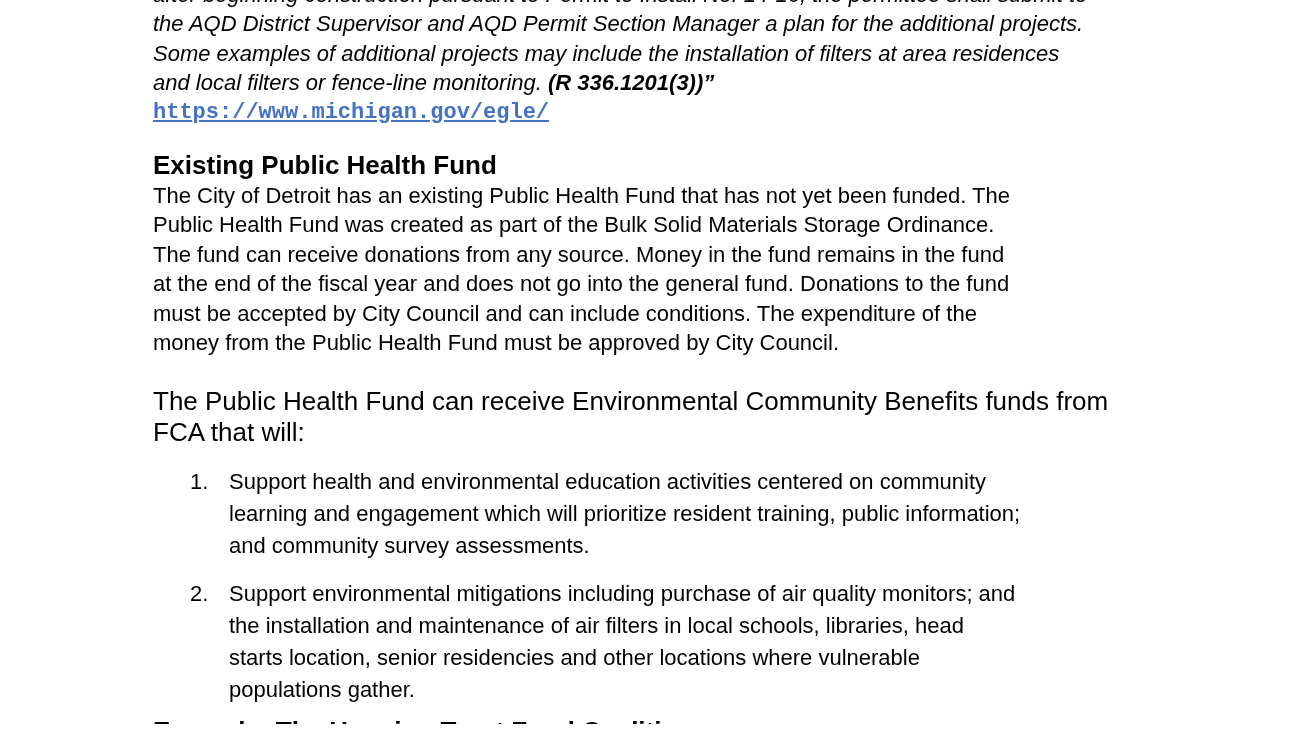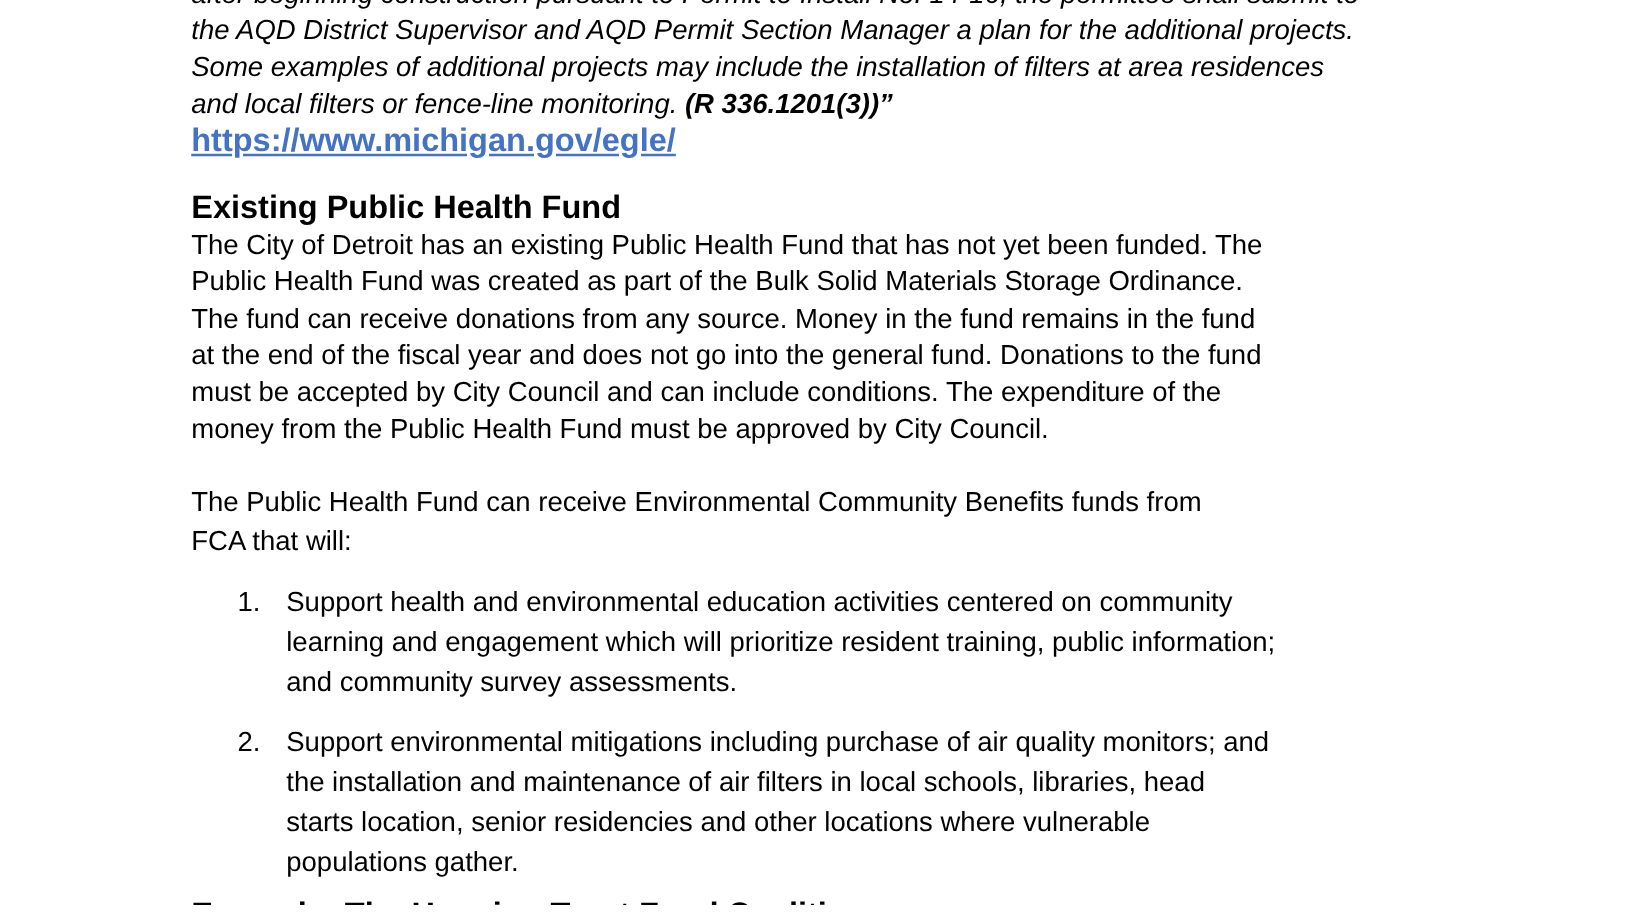--- a/index.html
+++ b/index.html
@@ -28,43 +28,44 @@
     font-style: italic;
     font-size: 22px;
     line-height: 29.4px;
   }
   .quote-para .citation {
     font-weight: 700;
     margin-top: 27px;
   }
   .link-line {
     margin: 0;
-    font-size: 26px;
+    font-size: 22px;
     line-height: 29.4px;
+    font-family: Liberation Mono, monospace;
   }
   .doc-link {
     color: #4472c4;
     font-weight: 700;
     text-decoration: underline;
     cursor: pointer;
   }
   .section-heading {
     margin: 23px 0 0 0;
     font-size: 26px;
     line-height: 31px;
     font-weight: 700;
   }
   .fund-desc {
     margin: 0;
     font-size: 22px;
     line-height: 29.4px;
   }
   .intro-para {
     margin: 29px 0 0 0;
-    font-size: 22px;
+    font-size: 26px;
     line-height: 31px;
   }
   .benefits-list {
     margin-top: 18px;
   }
   .list-item {
     position: relative;
     padding-left: 76px;
     font-size: 22px;
     line-height: 32px;

